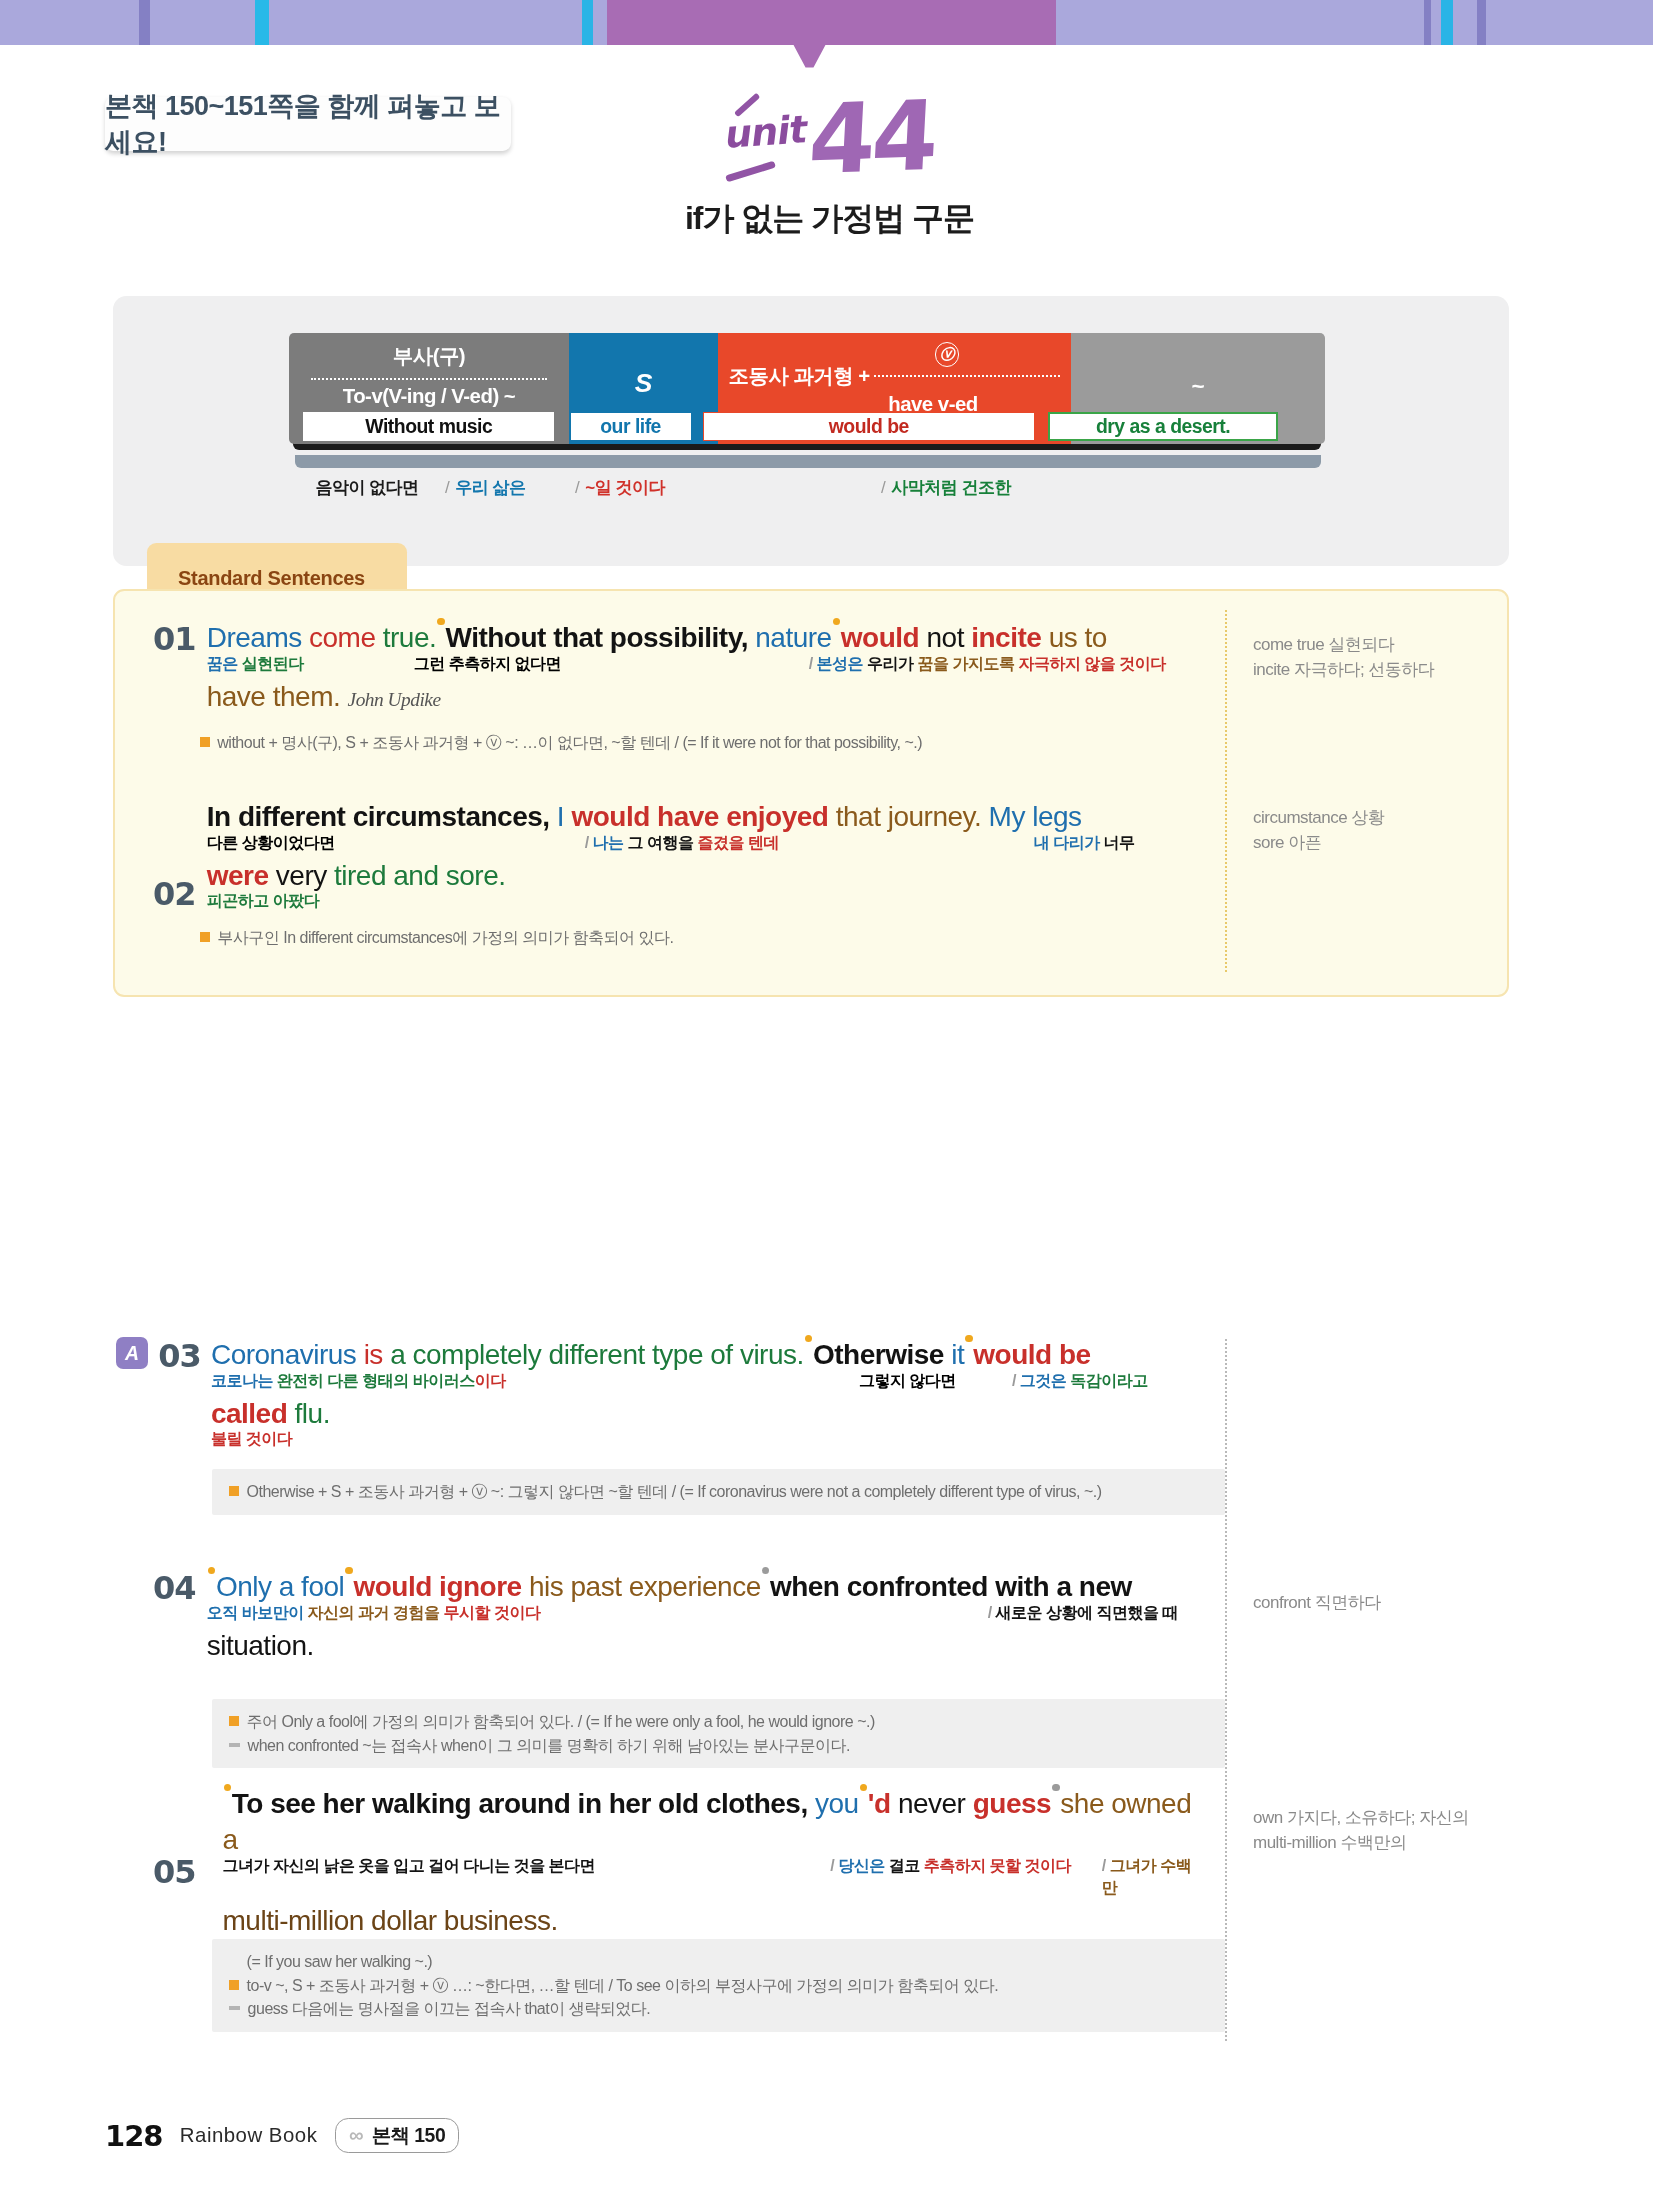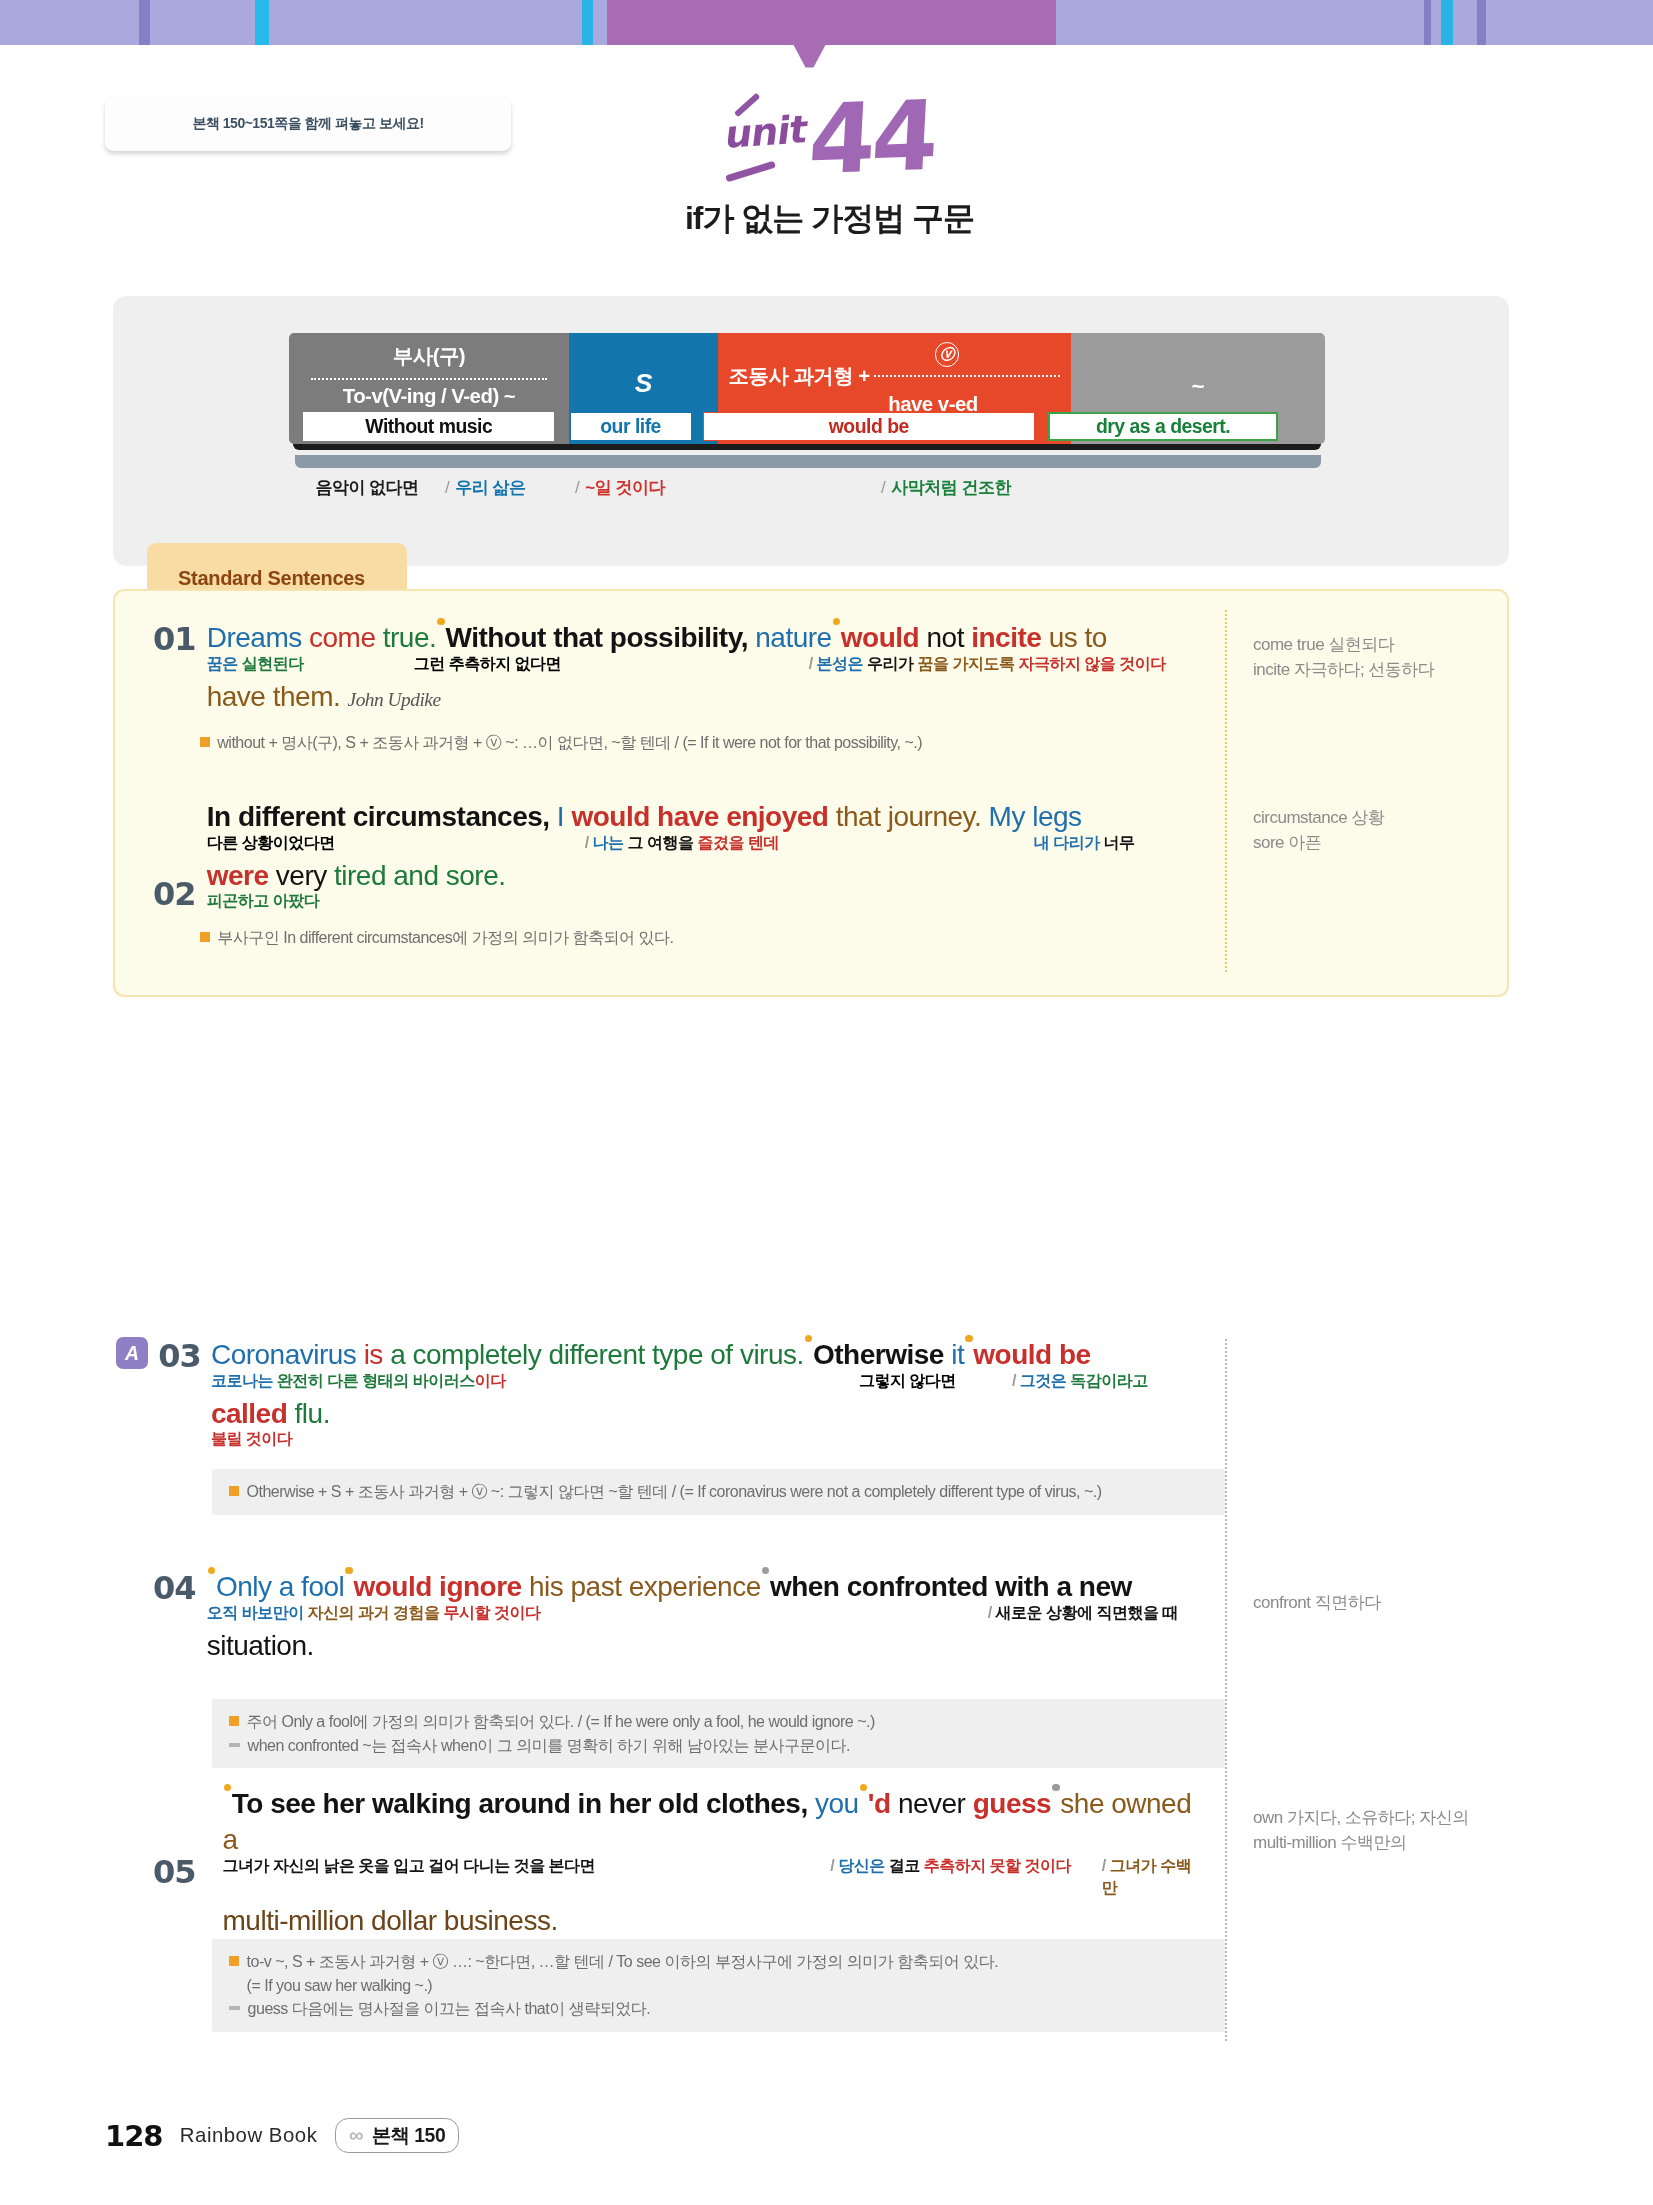--- a/index.html
+++ b/index.html
@@ -23,21 +23,21 @@
   .tb-tab{position:absolute;left:793px;top:44px;width:33px;height:23.5px;background:#a86cb4;
           clip-path:polygon(0 0,100% 0,62% 100%,38% 100%);}
 
   
   .ref-badge{
     position:absolute;left:105px;top:97px;width:406px;height:54px;
     background:#fdfdfd;border-radius:8.2px;
     box-shadow:0 2.6px 4.6px rgba(0,0,0,.17);
     display:flex;align-items:center;justify-content:center;
   }
-  .ref-badge span{font-size:14px;color:#3c5062;font-weight:700;letter-spacing:-0.5px;}
+  .ref-badge span{font-size:27px;color:#3c5062;font-weight:700;letter-spacing:-0.5px;}
 
   .unit-wrap{position:absolute;left:587px;top:92px;width:485px;text-align:center;}
   .unit-row{display:flex;align-items:center;justify-content:center;gap:3.1px;}
   .unit-word{
     font-family:"DejaVu Sans",sans-serif;
     font-size:38px;color:#8b4c9e;font-style:italic;font-weight:700;
     letter-spacing:-1px;transform:rotate(-4deg);margin-bottom:11.2px;
   }
   .unit-slash-top{position:absolute;left:145px;top:10.2px;width:30px;height:5.6px;background:#9154a5;
      transform:rotate(-42deg);border-radius:2.6px;}
@@ -342,25 +342,25 @@
         <div class="kor c-black" style="width:656px;">그녀가 자신의 낡은 옷을 입고 걸어 다니는 것을 본다면</div>
         <div class="kor" style="width:293px;"><span class="c-gray">/ </span><span class="c-blue">당신은 </span><span class="c-black">결코 </span><span class="c-red">추측하지 못할 것이다</span></div>
         <div class="kor"><span class="c-gray">/ </span><span class="c-brown">그녀가 수백만</span></div>
       </div>
       <div class="eng c-dkbrown" style="margin-top:3.1px;">multi-million dollar business.</div>
       <div class="kor c-brown" style="margin-top:-3.1px;">달러의 사업체를 가지고 있다는 것을</div>
     </div>
   </div>
 </div>
 <div class="notebox" style="position:absolute;left:212px;top:1939px;width:1013px;">
-  <div class="note">
-    <span class="bullet"></span><span>to-v ~, S + 조동사 과거형 + ⓥ …: ~한다면, …할 텐데 / To see 이하의 부정사구에 가정의 의미가 함축되어 있다.</span>
-  </div>
   <div class="note" style="padding-left:17.3px;">
     <span>(= If you saw her walking ~.)</span>
+  </div>
+  <div class="note">
+    <span class="bullet"></span><span>to-v ~, S + 조동사 과거형 + ⓥ …: ~한다면, …할 텐데 / To see 이하의 부정사구에 가정의 의미가 함축되어 있다.</span>
   </div>
   <div class="note">
     <span class="bullet gray"></span><span>guess 다음에는 명사절을 이끄는 접속사 that이 생략되었다.</span>
   </div>
 </div>
 
 <div class="vocab" style="left:1253px;top:1806px;width:286px;">
   <div>own  가지다, 소유하다; 자신의</div>
   <div>multi-million  수백만의</div>
 </div>

